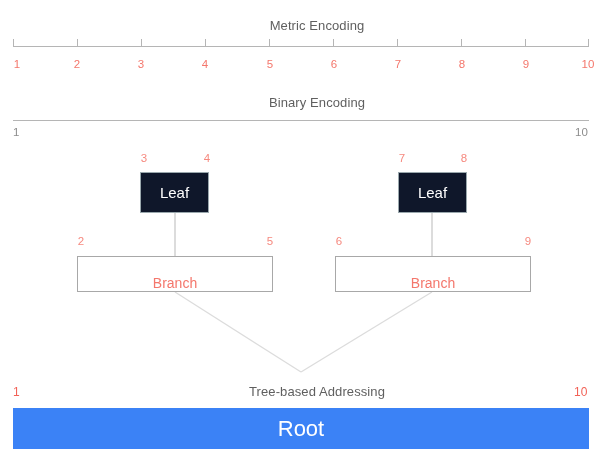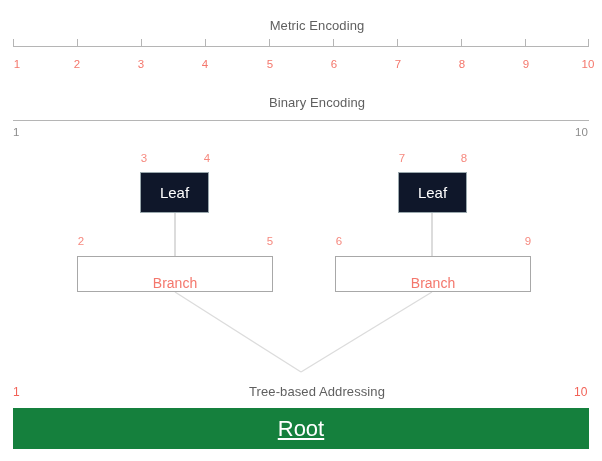--- a/index.html
+++ b/index.html
@@ -85,27 +85,26 @@
     box-sizing: border-box;
     display: flex;
     align-items: flex-end;
     justify-content: center;
     color: #f4776c;
     font-size: 14px;
   }
 
   .root-box {
     position: absolute;
-    background: #15803d;
+    background: #3b82f6;
     display: flex;
     align-items: center;
     justify-content: center;
     color: #ffffff;
     font-size: 22px;
-    text-decoration: underline;
   }
 
   
   .range-label {
     position: absolute;
     font-size: 11.5px;
     color: #f6897f;
     width: 20px;
     text-align: center;
   }

